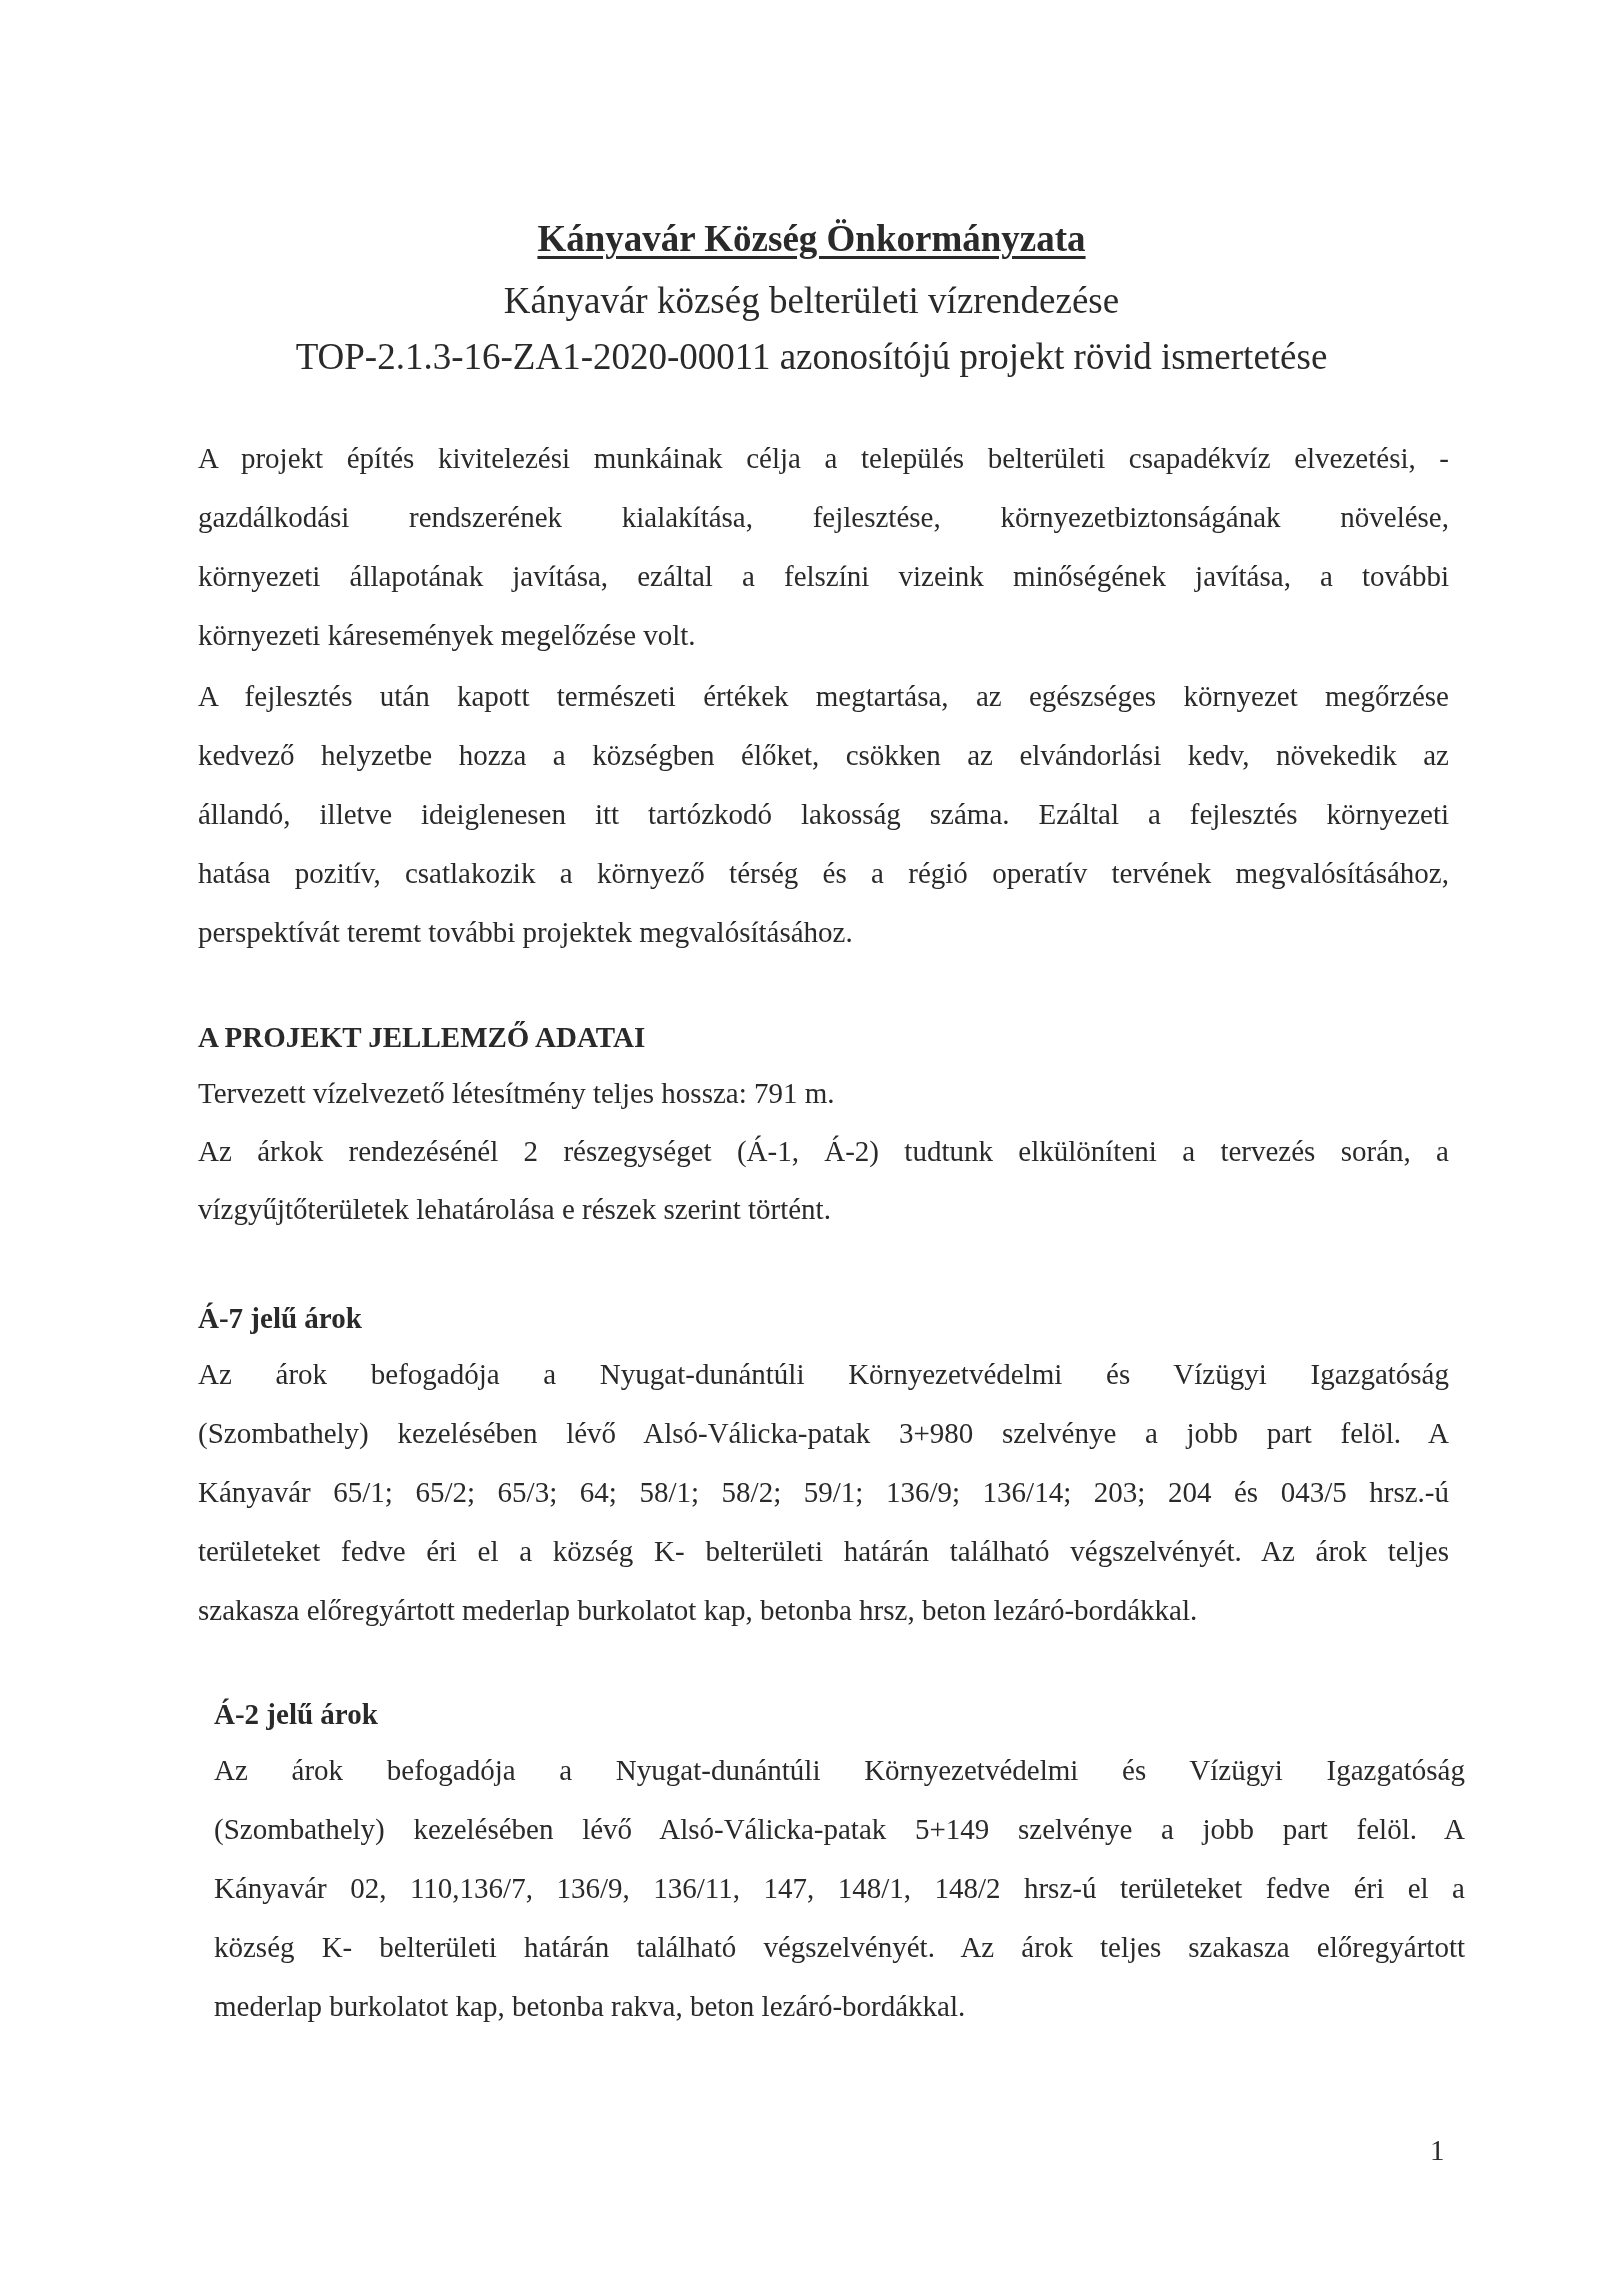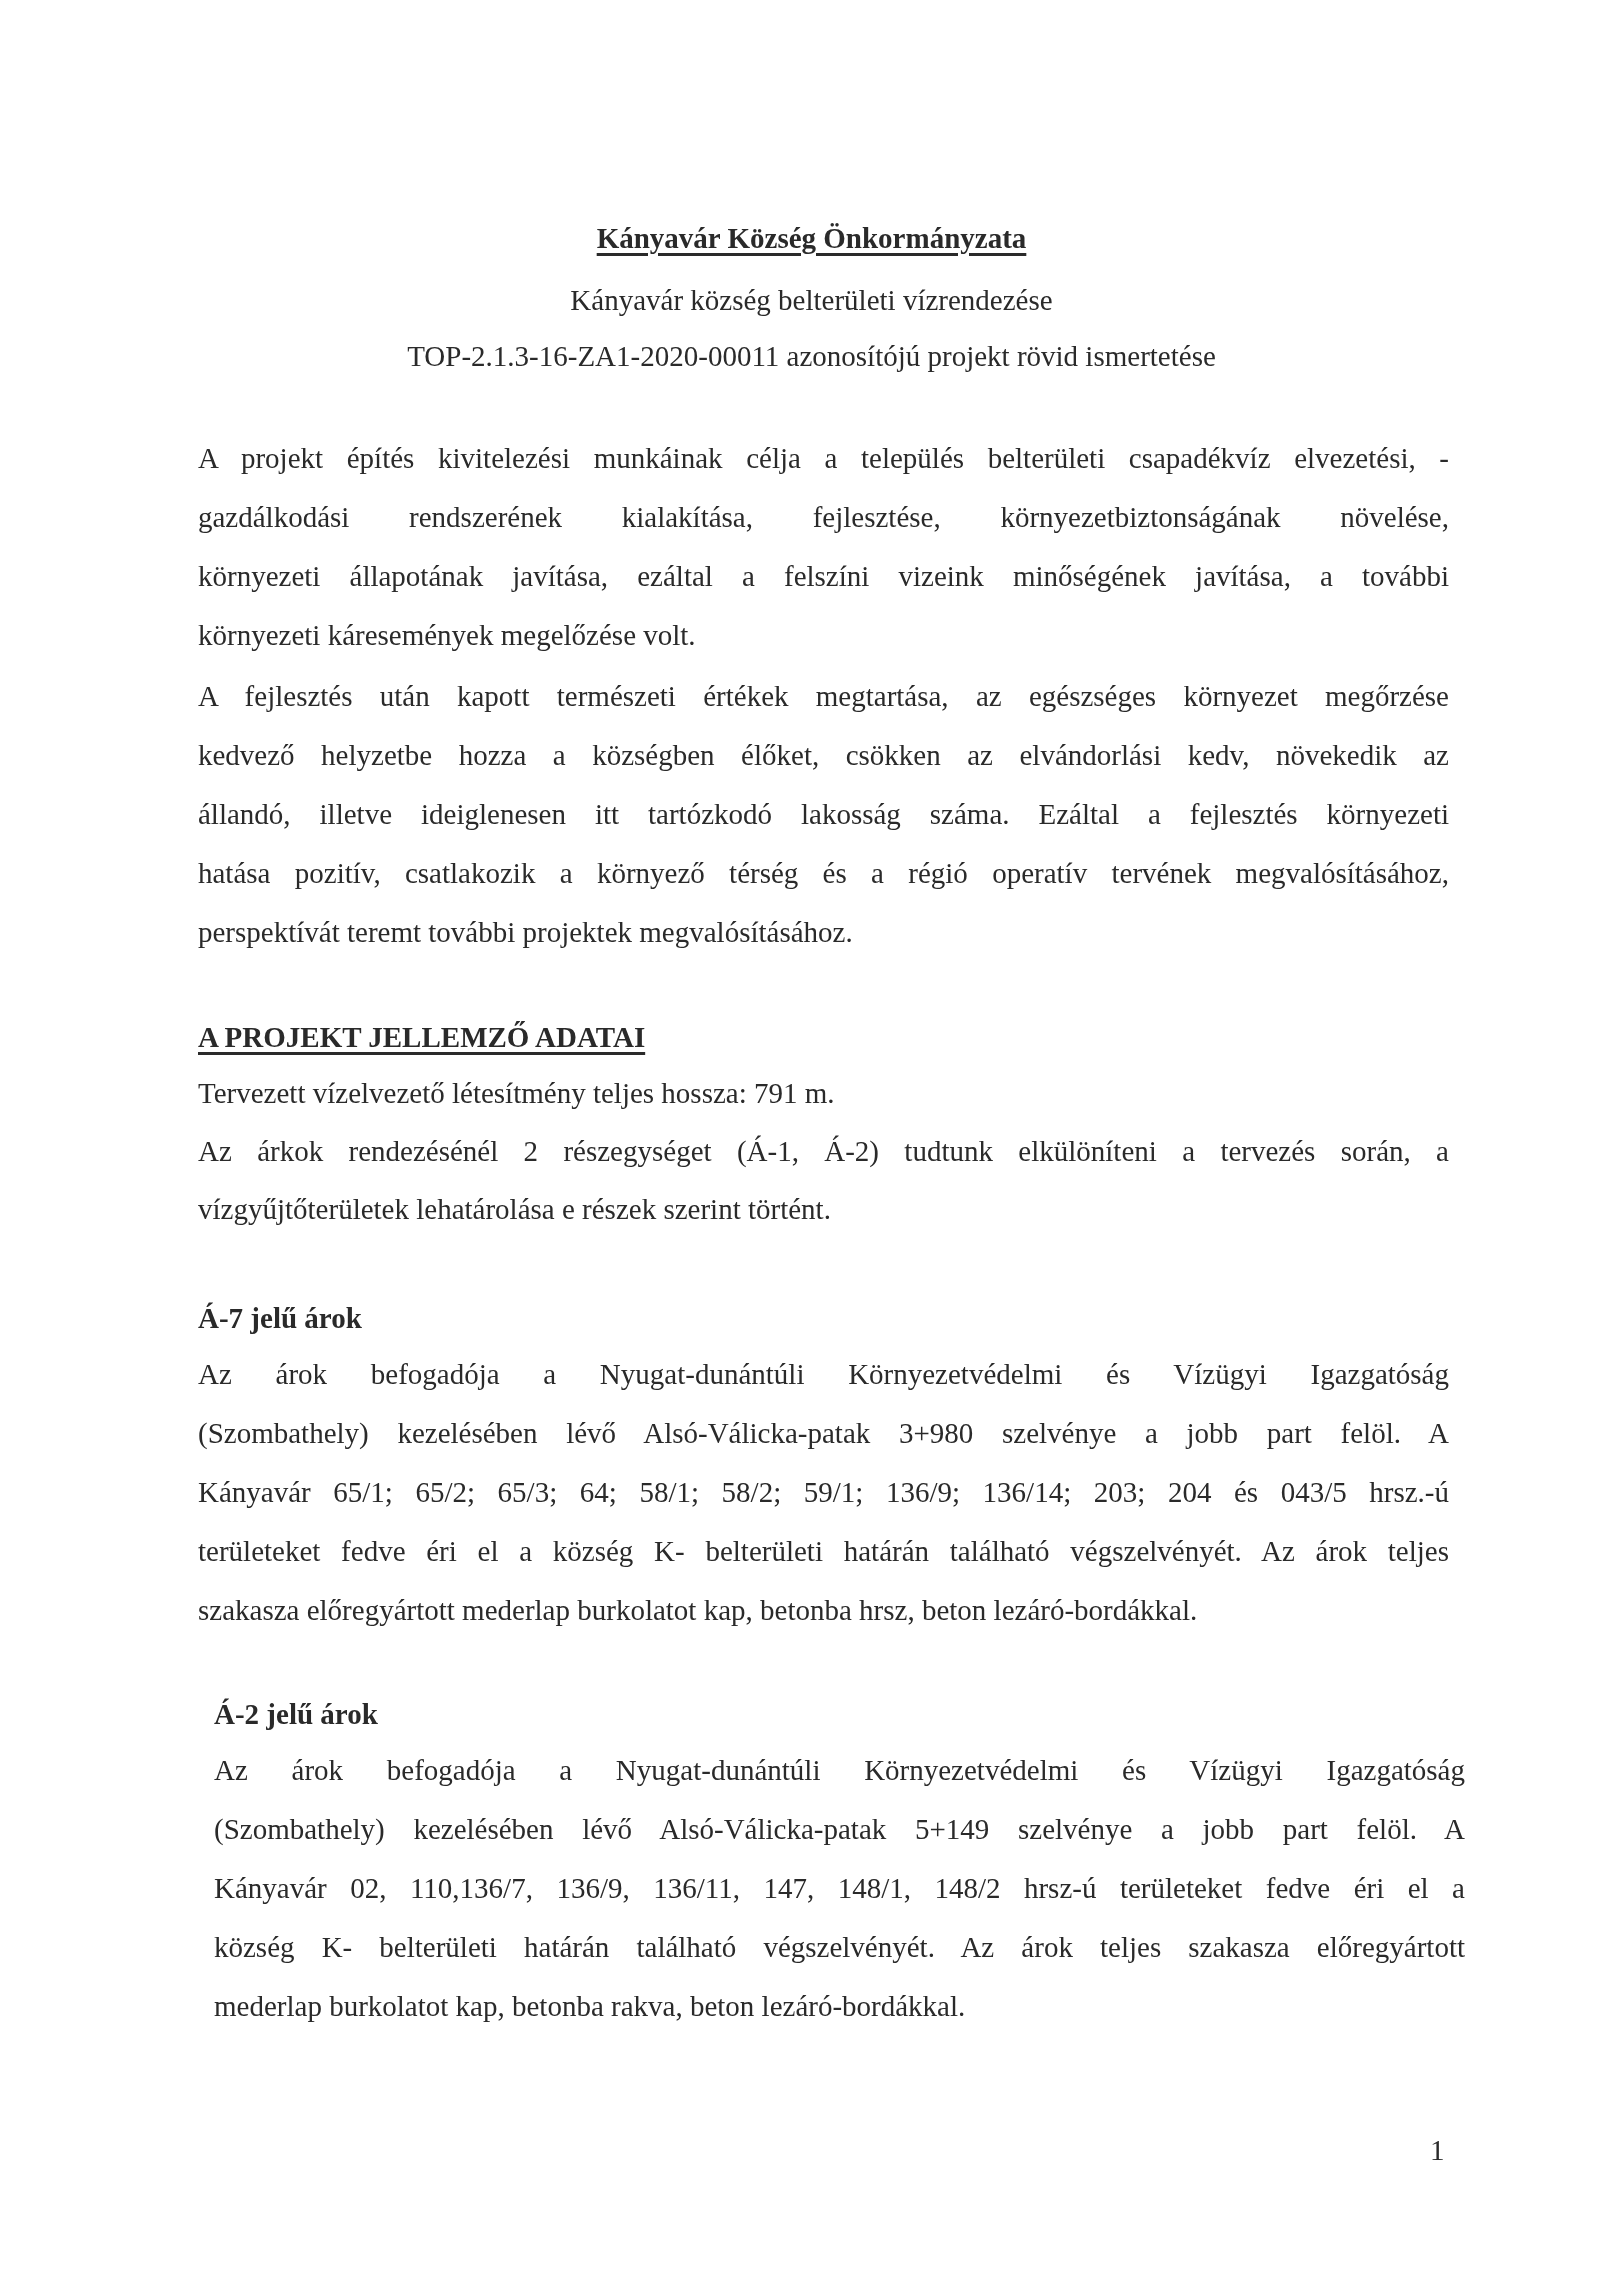--- a/index.html
+++ b/index.html
@@ -1,28 +1,28 @@
 <!DOCTYPE html>
 <html style="font-size:10.5px"><head>
 <meta charset="utf-8">
 <style>
   html, body { margin: 0; padding: 0; background: #ffffff; }
   body { width: 1623px; height: 2295px; position: relative; overflow: hidden;
          font-family: "Liberation Serif", "DejaVu Serif", serif; color: #2a2a2a; }
   .page { position: absolute; left: 0; top: 0; width: 1623px; height: 2295px; }
-  .center { position: absolute; left: 0; width: 1623px; text-align: center; font-size: 29px; line-height: 39px; }
+  .center { position: absolute; left: 0; width: 1623px; text-align: center; font-size: 37px; line-height: 39px; }
   .title { top: 219px; font-weight: bold; }
   .title span { text-decoration: underline; text-decoration-thickness: 2.6px; text-underline-offset: 5.2px; }
   .subtitle { top: 281px; }
   .projid { top: 337px; }
   .body { position: absolute; left: 198px; width: 1251px; font-size: 29px; }
   .line { height: 59px; line-height: 39px; text-align: justify; text-align-last: justify; white-space: nowrap; overflow: visible; }
   .line.last { text-align-last: left; }
   .heading { font-weight: bold; height: 56px; line-height: 39px; }
-  .heading.ul span { text-decoration: underline; text-decoration-thickness: 2.6px; text-underline-offset: 5.2px; text-align: center; }
+  .heading.ul span { text-decoration-thickness: 2.6px; text-underline-offset: 5.2px; text-align: center; }
   .p1 { top: 439px; }
   .p2 { top: 677px; }
   .sec { top: 1018px; }
   .a1 { top: 1299px; }
   .a2 { top: 1695px; margin-left: 16px; }
   .pagenum { position: absolute; left: 1430px; top: 2131px; font-size: 29px; line-height: 39px; }
   .tight { height: 58px; }
 </style>
 </head>
 <body>

